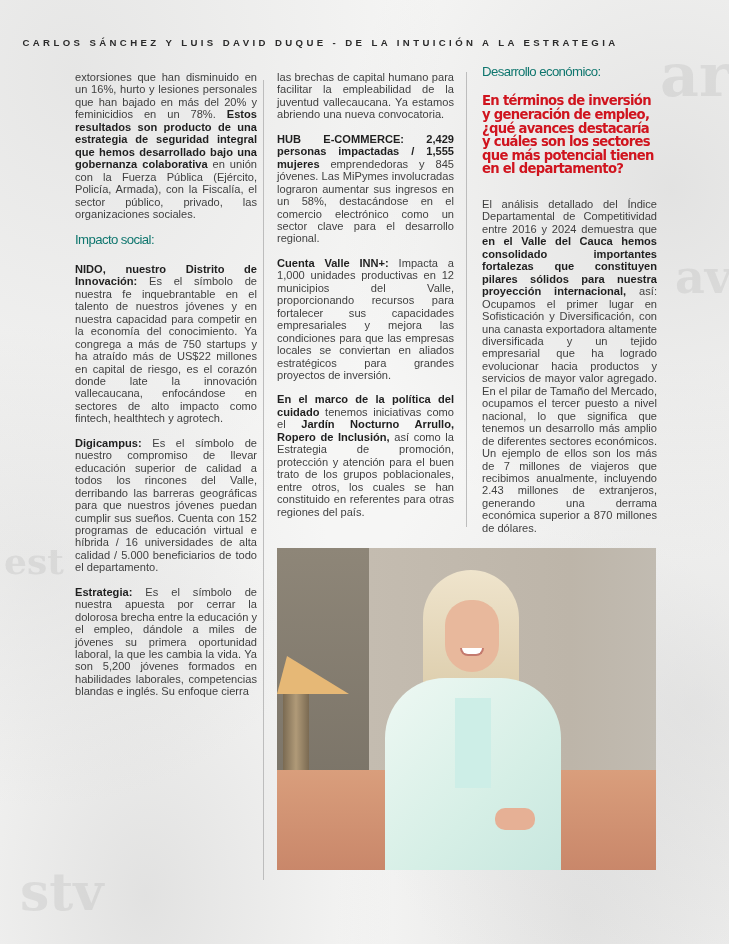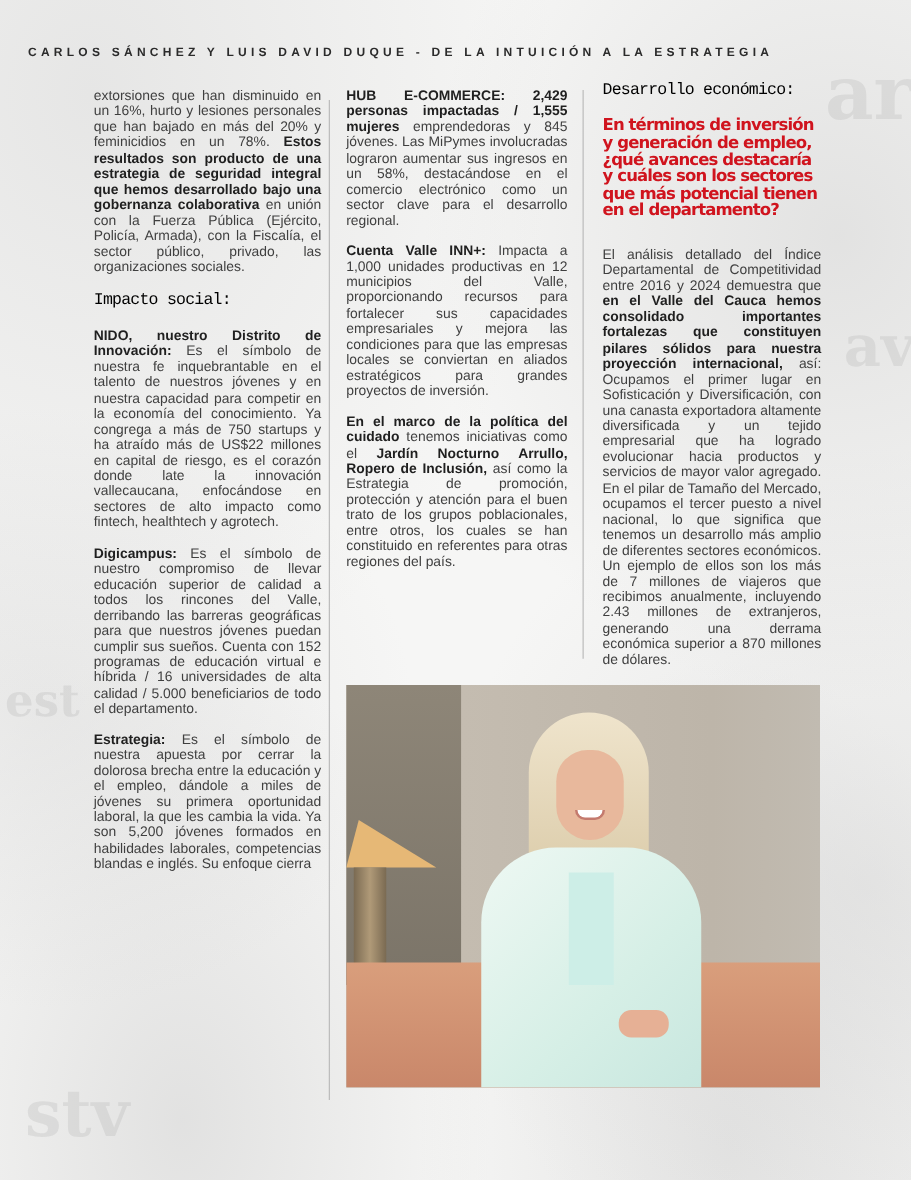--- a/index.html
+++ b/index.html
@@ -39,22 +39,22 @@
     .col2 { left: 277px; top: 71px; width: 177px; }
     .col3 { left: 482px; top: 66px; width: 175px; }
     .divider {
       position: absolute; width: 1px; background: #bdbdbd;
     }
     .div1 { left: 263px; top: 80px; height: 800px; }
     .div2 { left: 466px; top: 72px; height: 455px; }
     .column p { margin-bottom: 12px; }
     .column b { color: #1f1f1f; font-weight: bold; }
     .section-title {
-      font-family: Liberation Mono, monospace; font-size: 13.2px;
-      color: #000000; letter-spacing: -0.6px; margin: 14px 0 16px 0;
+      font-family: Liberation Sans, sans-serif; font-size: 13.2px;
+      color: #0f766e; letter-spacing: -0.6px; margin: 14px 0 16px 0;
       font-weight: normal;
     }
     .col3 .section-title { margin-top: 0; margin-bottom: 16px; }
     .question {
       font-family: "DejaVu Sans", sans-serif; font-size: 13.2px;
       line-height: 13.6px; color: #d0141e; letter-spacing: -0.7px;
       text-align: left; margin-bottom: 22px;
     }
     .photo {
       position: absolute; left: 277px; top: 548px; width: 379px; height: 322px;
@@ -100,20 +100,21 @@
   </p>
   <p>
     <b>Digicampus:</b><span> Es el símbolo de nuestro compromiso de llevar educación superior de calidad a todos los rincones del Valle, derribando las barreras geográficas para que nuestros jóvenes puedan cumplir sus sueños. Cuenta con 152 programas de educación virtual e híbrida / 16 universidades de alta calidad / 5.000 beneficiarios de todo el departamento.</span>
   </p>
   <p>
     <b>Estrategia:</b><span> Es el símbolo de nuestra apuesta por cerrar la dolorosa brecha entre la educación y el empleo, dándole a miles de jóvenes su primera oportunidad laboral, la que les cambia la vida. Ya son 5,200 jóvenes formados en habilidades laborales, competencias blandas e inglés. Su enfoque cierra</span>
   </p>
 </div>
 
 <div class="column col2">
+  <p>las brechas de capital humano para facilitar la empleabilidad de la juventud vallecaucana. Ya estamos abriendo una nueva convocatoria.</p>
   <p>
     <b>HUB E-COMMERCE: 2,429 personas impactadas / 1,555 mujeres</b><span> emprendedoras y 845 jóvenes. Las MiPymes involucradas lograron aumentar sus ingresos en un 58%, destacándose en el comercio electrónico como un sector clave para el desarrollo regional.</span>
   </p>
   <p>
     <b>Cuenta Valle INN+:</b><span> Impacta a 1,000 unidades productivas en 12 municipios del Valle, proporcionando recursos para fortalecer sus capacidades empresariales y mejora las condiciones para que las empresas locales se conviertan en aliados estratégicos para grandes proyectos de inversión.</span>
   </p>
   <p>
     <b>En el marco de la política del cuidado</b><span> tenemos iniciativas como el </span><b>Jardín Nocturno Arrullo, Ropero de Inclusión,</b><span> así como la Estrategia de promoción, protección y atención para el buen trato de los grupos poblacionales, entre otros, los cuales se han constituido en referentes para otras regiones del país.</span>
   </p>
 </div>

